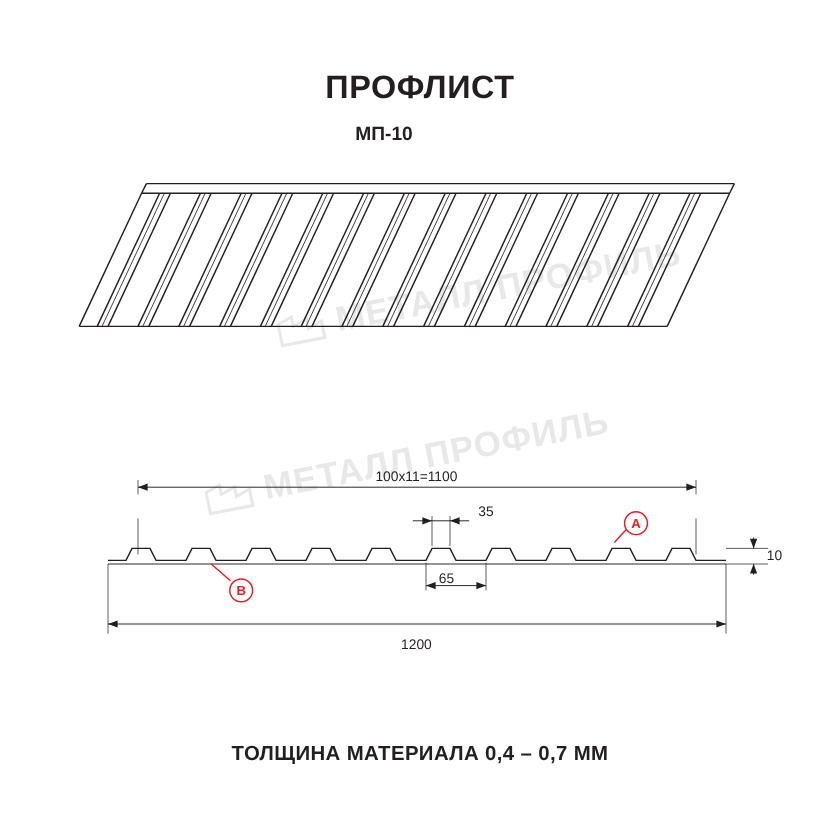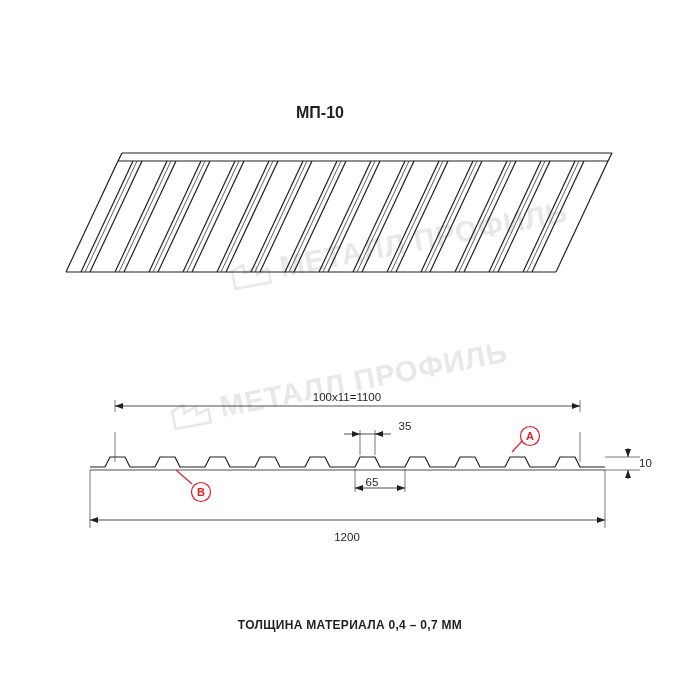--- a/index.html
+++ b/index.html
@@ -40,21 +40,21 @@
     font-size: 16px;
     font-weight: bold;
     color: #231f20;
   }
   .footnote {
     position: absolute;
     top: 618px;
     left: 0;
     width: 700px;
     text-align: center;
-    font-size: 12px;
+    font-size: 17px;
     font-weight: bold;
     letter-spacing: 0.3px;
     color: #231f20;
   }
   svg.art {
     position: absolute;
     top: 0;
     left: 0;
     width: 700px;
     height: 700px;
@@ -83,20 +83,21 @@
     display: inline-block;
     vertical-align: middle;
     margin-right: 8px;
   }
 </style>
 </head>
 <body>
 
 <div class="page">
 
+  <div class="title">ПРОФЛИСТ</div>
   <div class="subtitle">МП-10</div>
 
   <div class="wm wm1">
     <svg class="wm-logo" width="42" height="26" viewBox="0 0 42 26">
       <path d="M2 24 L2 6 L14 2 L14 10 L26 6 L26 14 L38 10 L38 24 Z" fill="none" stroke="#e8e8e8" stroke-width="2.5"></path>
     </svg><span>МЕТАЛЛ ПРОФИЛЬ</span>
   </div>
   <div class="wm wm2">
     <svg class="wm-logo" width="42" height="26" viewBox="0 0 42 26">
       <path d="M2 24 L2 6 L14 2 L14 10 L26 6 L26 14 L38 10 L38 24 Z" fill="none" stroke="#e8e8e8" stroke-width="2.5"></path>

